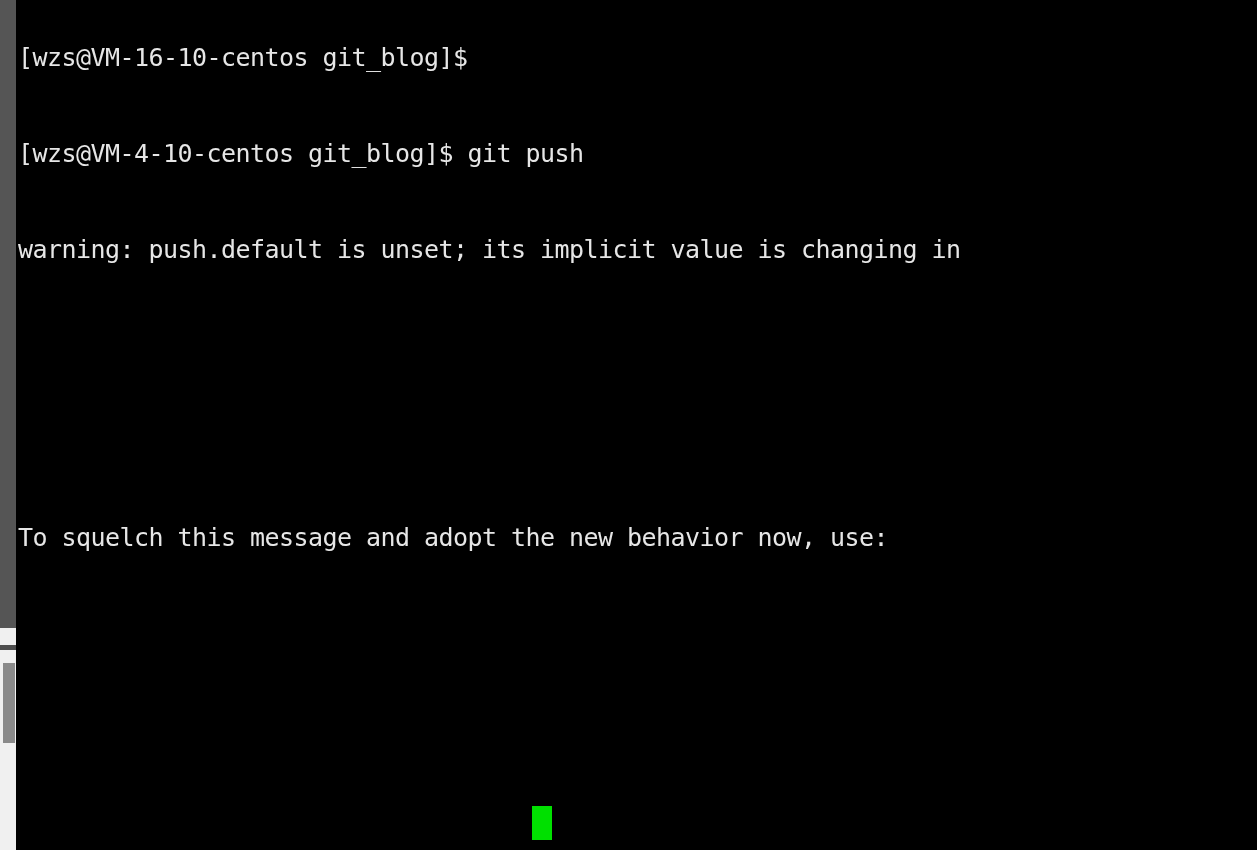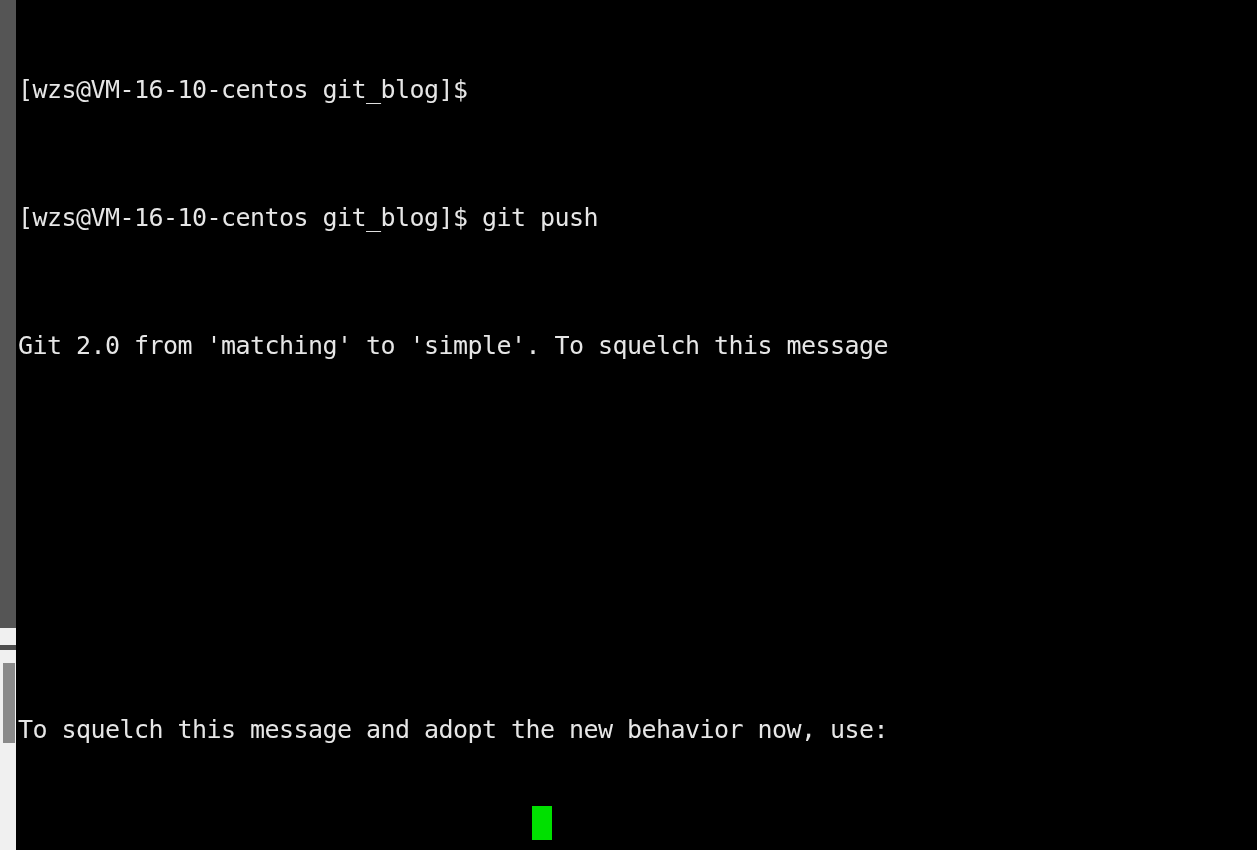--- a/index.html
+++ b/index.html
@@ -60,21 +60,20 @@
     width: 1239px;
     color: #e6e6e6;
     font-size: 25px;
     line-height: 32px;
     letter-spacing: -0.55px;
     white-space: pre;
   }
   .line {
     height: 32px;
     white-space: pre;
-    margin-top: 32px;
   }
 
   
   #cursor {
     position: absolute;
     left: 532px;
     top: 806px;
     width: 20px;
     height: 34px;
     background: #00e000;
@@ -86,22 +85,22 @@
 <div id="screen">
 
   <div id="scrollbar">
     <div id="scroll-thumb-top"></div>
     <div id="scroll-gap-line"></div>
     <div id="scroll-thumb-lower"></div>
   </div>
 
   <div id="term">
     <div class="line">[wzs@VM-16-10-centos git_blog]$ </div>
-    <div class="line">[wzs@VM-16-10-centos git_blog]$ git push</div>
-    <div class="line">Git 2.0 from 'matching' to 'simple'. To squelch this message</div>
+    <div class="line">[wzs@VM-4-10-centos git_blog]$ git push</div>
+    <div class="line">warning: push.default is unset; its implicit value is changing in</div>
     <div class="line"></div>
     <div class="line"></div>
     <div class="line">To squelch this message and adopt the new behavior now, use:</div>
     
     
     
     
     
     
     

